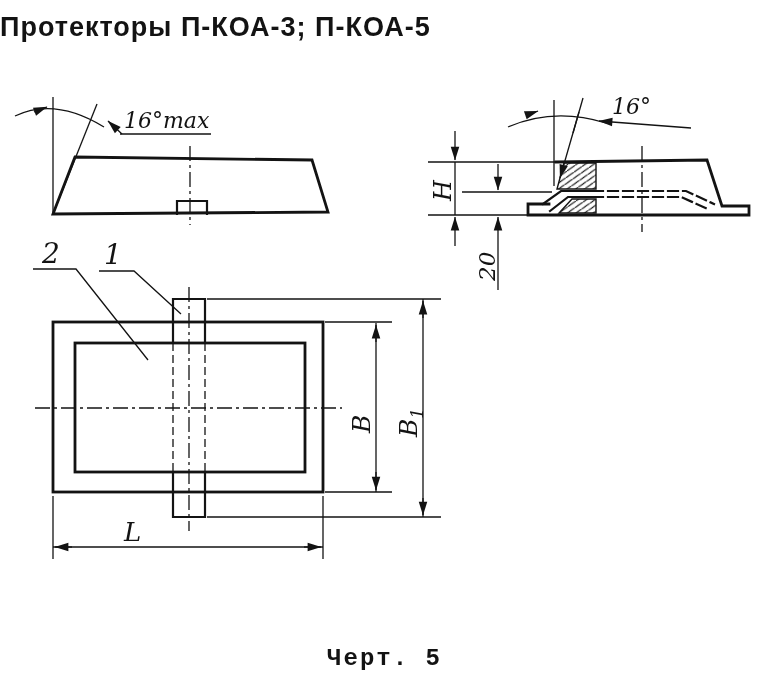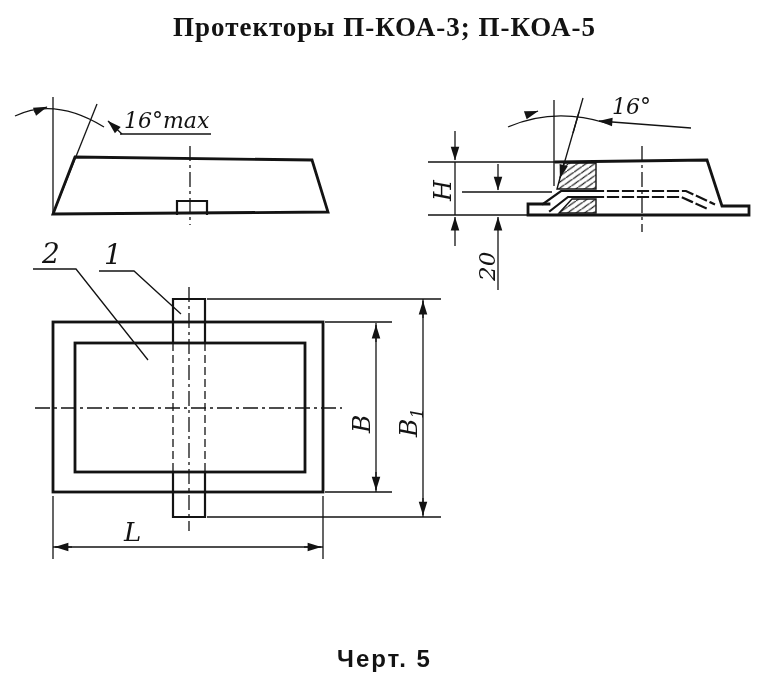--- a/index.html
+++ b/index.html
@@ -5,35 +5,35 @@
   :root { --ink: #131313; --paper: #ffffff; }
   * { margin: 0; padding: 0; box-sizing: border-box; }
   body { background: #888; font-family: "DejaVu Serif", serif; }
   .page {
     position: relative; width: 769px; height: 685px;
     background: var(--paper); overflow: hidden; margin: 0 auto;
     color: var(--ink);
   }
   .title {
     position: absolute; top: 12px; left: 0; width: 100%;
-    text-align: center; font-size: 27px; font-weight: bold;
+    text-align: left; font-size: 27px; font-weight: bold;
     letter-spacing: 1px; color: var(--ink);
-    font-family: Liberation Serif, serif;
+    font-family: Liberation Sans, sans-serif;
   }
   .legend {
     position: absolute; top: 603px; left: 0; width: 100%;
     text-align: center; font-size: 21px; color: var(--ink);
     font-family: "DejaVu Serif", serif;
   }
   .legend .num { font-style: italic; }
   .caption {
     position: absolute; top: 645px; left: 0; width: 100%;
     text-align: center; font-size: 24px; font-weight: 600;
     letter-spacing: 2px; color: var(--ink);
-    font-family: Liberation Sans, sans-serif;
+    font-family: Liberation Mono, monospace;
   }
   svg.drawing { position: absolute; left: 0; top: 0; color: var(--ink); }
   svg.drawing text {
     font-family: "DejaVu Serif", serif;
     font-style: italic; fill: currentColor;
   }
   .thick { stroke: currentColor; stroke-width: 2.8; fill: none; stroke-linejoin: miter; stroke-linecap: square; }
   .mid   { stroke: currentColor; stroke-width: 2.2; fill: none; stroke-linecap: square; }
   .thin  { stroke: currentColor; stroke-width: 1.3; fill: none; stroke-linecap: butt; }
   .dash  { stroke-dasharray: 8 4; }

